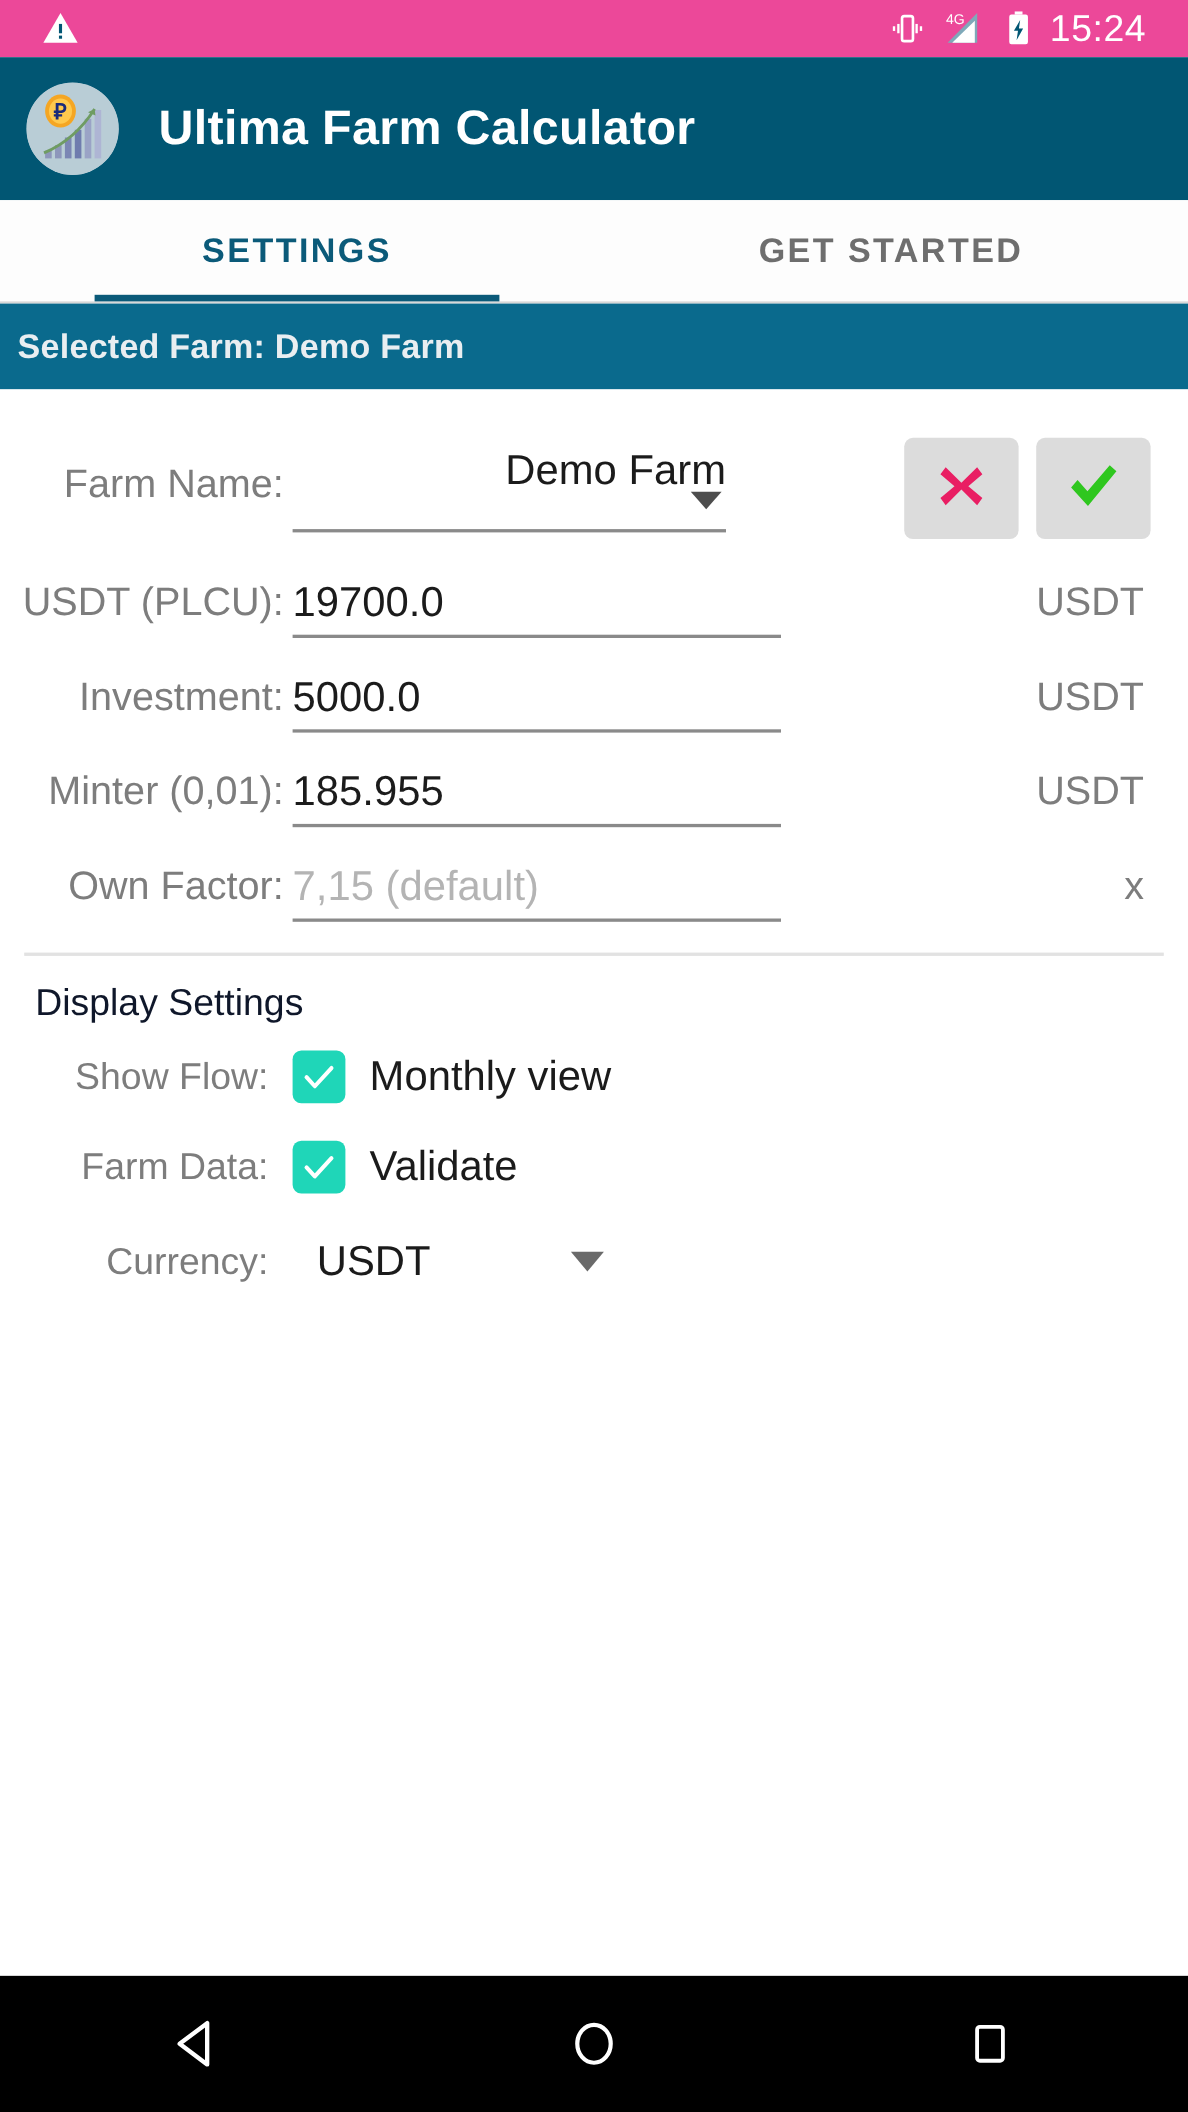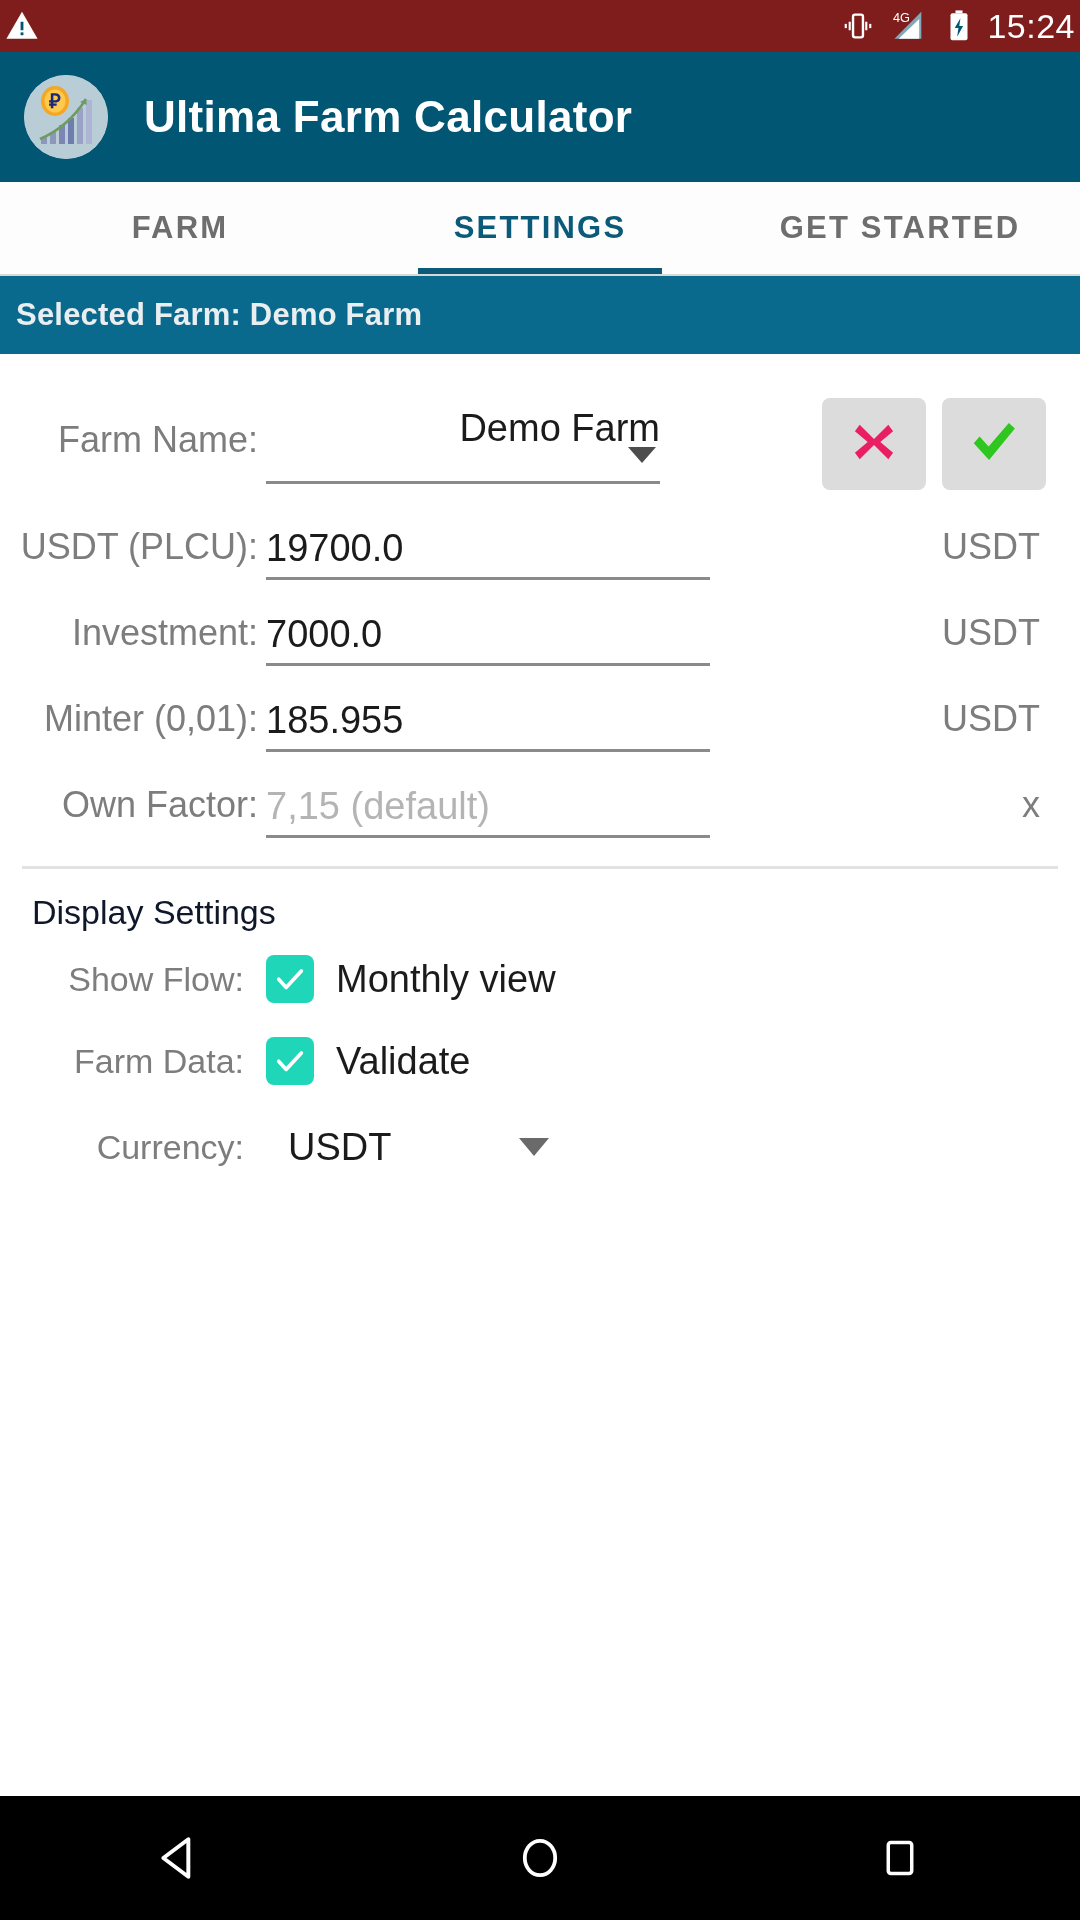--- a/index.html
+++ b/index.html
@@ -6,22 +6,22 @@
   html, body {
     width: 1080px; height: 1920px;
     background: #ffffff;
     font-family: "Liberation Sans", sans-serif;
     overflow: hidden;
   }
   .screen { position: relative; width: 1080px; height: 1920px; background: #ffffff; display: flex; flex-direction: column; }
 
   
   .statusbar {
-    height: 52px; background: #7f1d1d; flex: 0 0 52px;
-    display: flex; align-items: center; padding: 0 5px; color: #ffffff;
+    height: 52px; background: #ec4899; flex: 0 0 52px;
+    display: flex; align-items: center; padding: 0 38px; color: #ffffff;
   }
   .status-left { display: flex; align-items: center; }
   .status-right { margin-left: auto; display: flex; align-items: center; gap: 14px; }
   .status-time { font-size: 34px; font-weight: 400; letter-spacing: .5px; color:#fff; line-height:1; }
   .icon-svg { display: block; }
 
   
   .appbar {
     height: 130px; flex: 0 0 130px; background: #015673;
     display: flex; align-items: center; padding-left: 24px; gap: 36px;
@@ -182,21 +182,20 @@
 
         <ellipse cx="31" cy="26" rx="14" ry="15" fill="#f5a623"></ellipse>
         <ellipse cx="31" cy="26" rx="10.5" ry="11.5" fill="#ffc94d"></ellipse>
         <text x="31" y="33" text-anchor="middle" font-family="Liberation Sans, sans-serif" font-size="20" font-weight="700" fill="#1a2a7a">₽</text>
       </svg>
     </div>
     <div class="app-title">Ultima Farm Calculator</div>
   </div>
 
   <div class="tabbar">
-    <div class="tab">FARM</div>
     <div class="tab active">SETTINGS</div>
     <div class="tab">GET STARTED</div>
   </div>
 
   <div class="farmbar">Selected Farm: Demo Farm</div>
 
   <div class="content">
 
     <div class="row row-farmname">
       <div class="row-label">Farm Name:</div>
@@ -226,21 +225,21 @@
       <div class="row-label">USDT (PLCU):</div>
       <div class="field field-num">
         <span class="field-value">19700.0</span>
       </div>
       <div class="unit">USDT</div>
     </div>
 
     <div class="row">
       <div class="row-label">Investment:</div>
       <div class="field field-num">
-        <span class="field-value">7000.0</span>
+        <span class="field-value">5000.0</span>
       </div>
       <div class="unit">USDT</div>
     </div>
 
     <div class="row">
       <div class="row-label">Minter (0,01):</div>
       <div class="field field-num">
         <span class="field-value">185.955</span>
       </div>
       <div class="unit">USDT</div>

